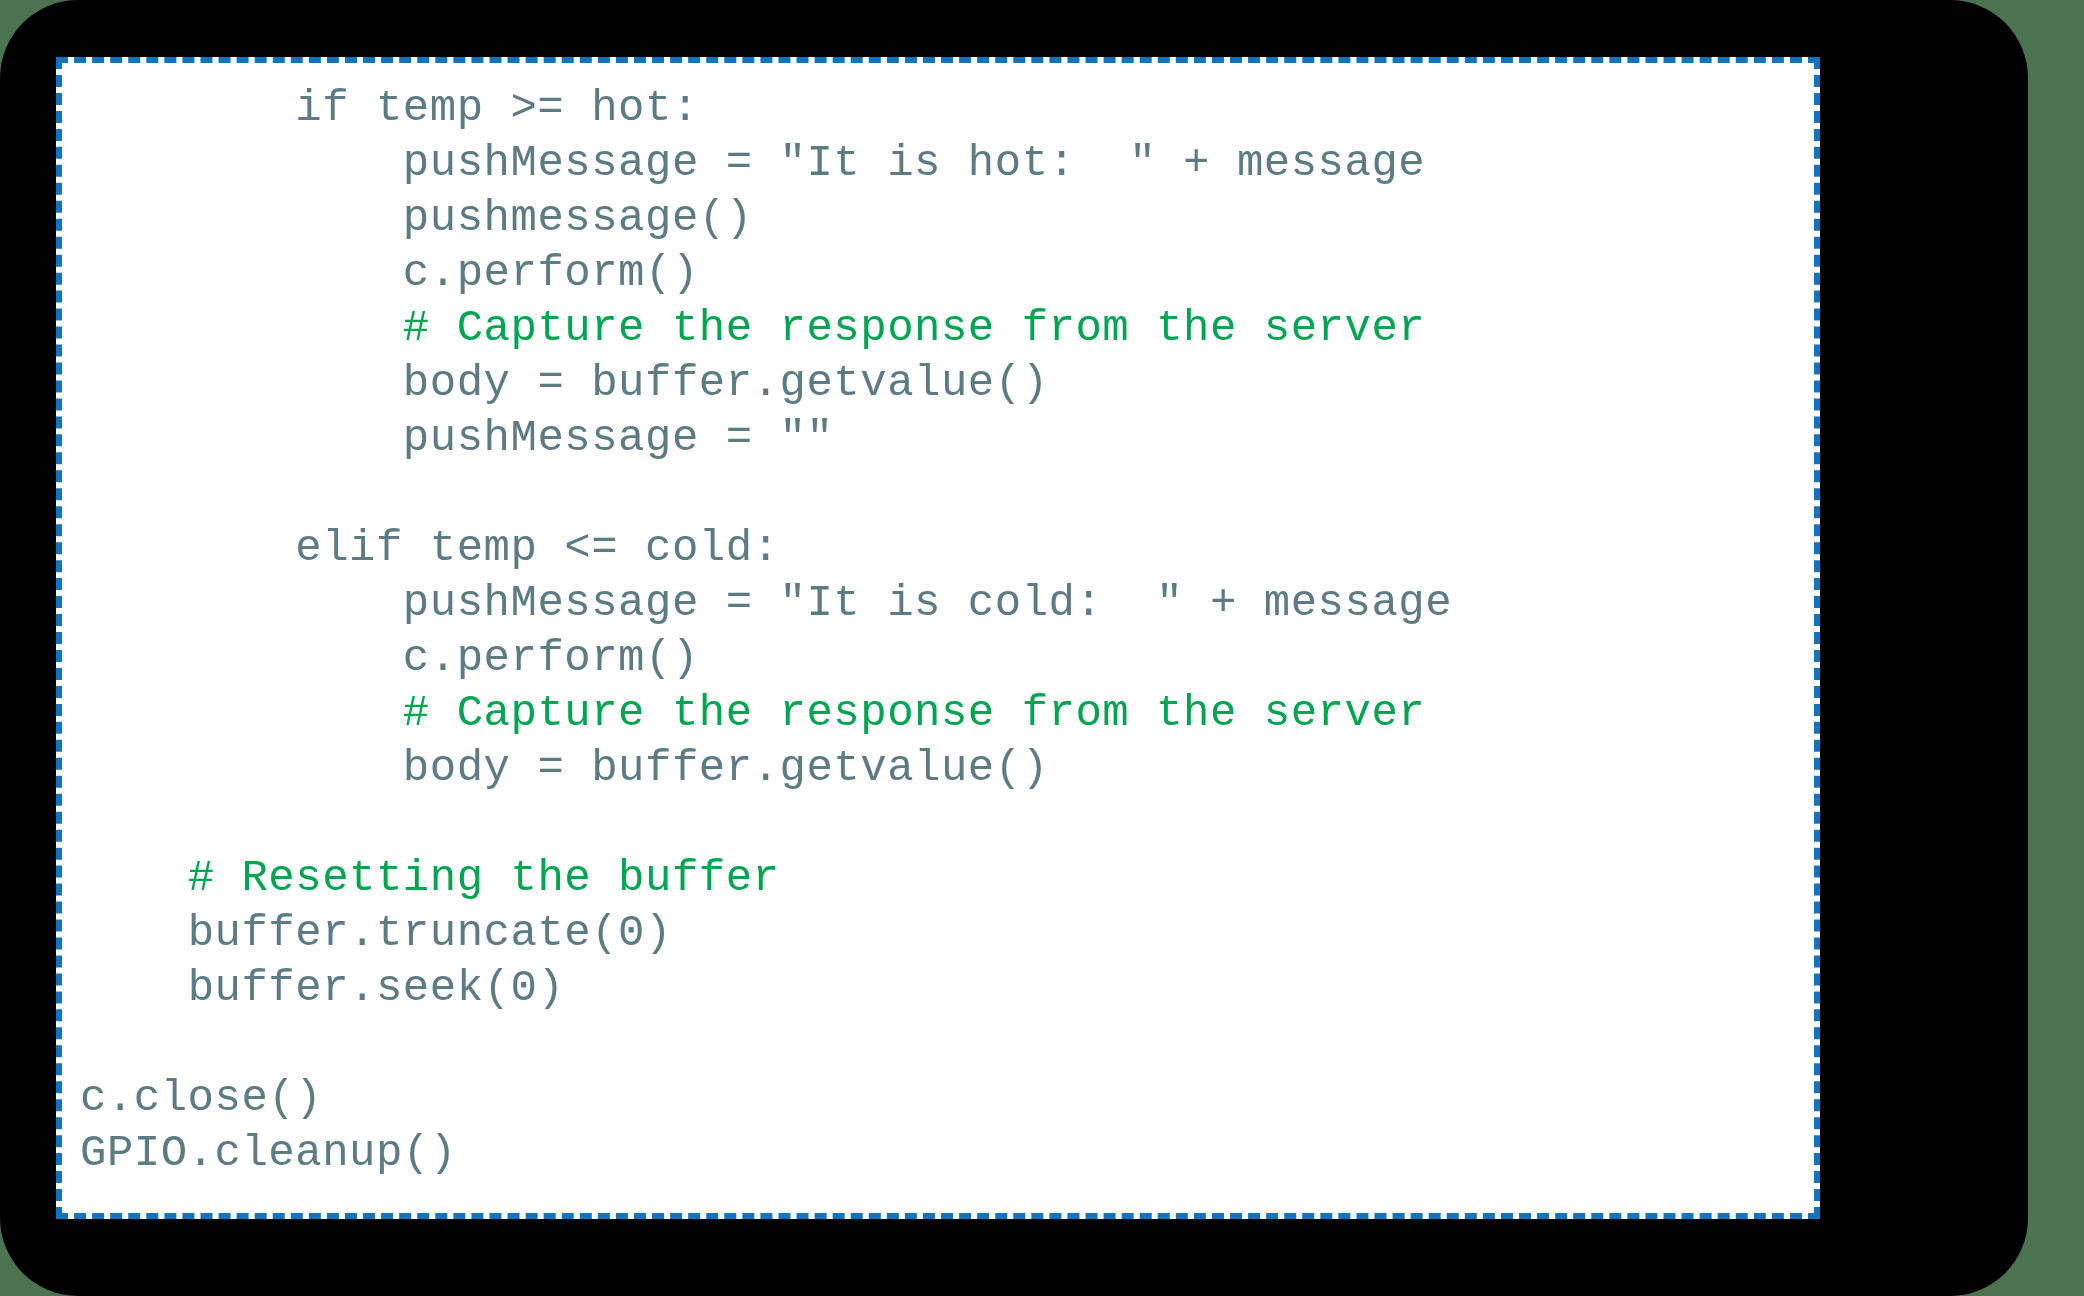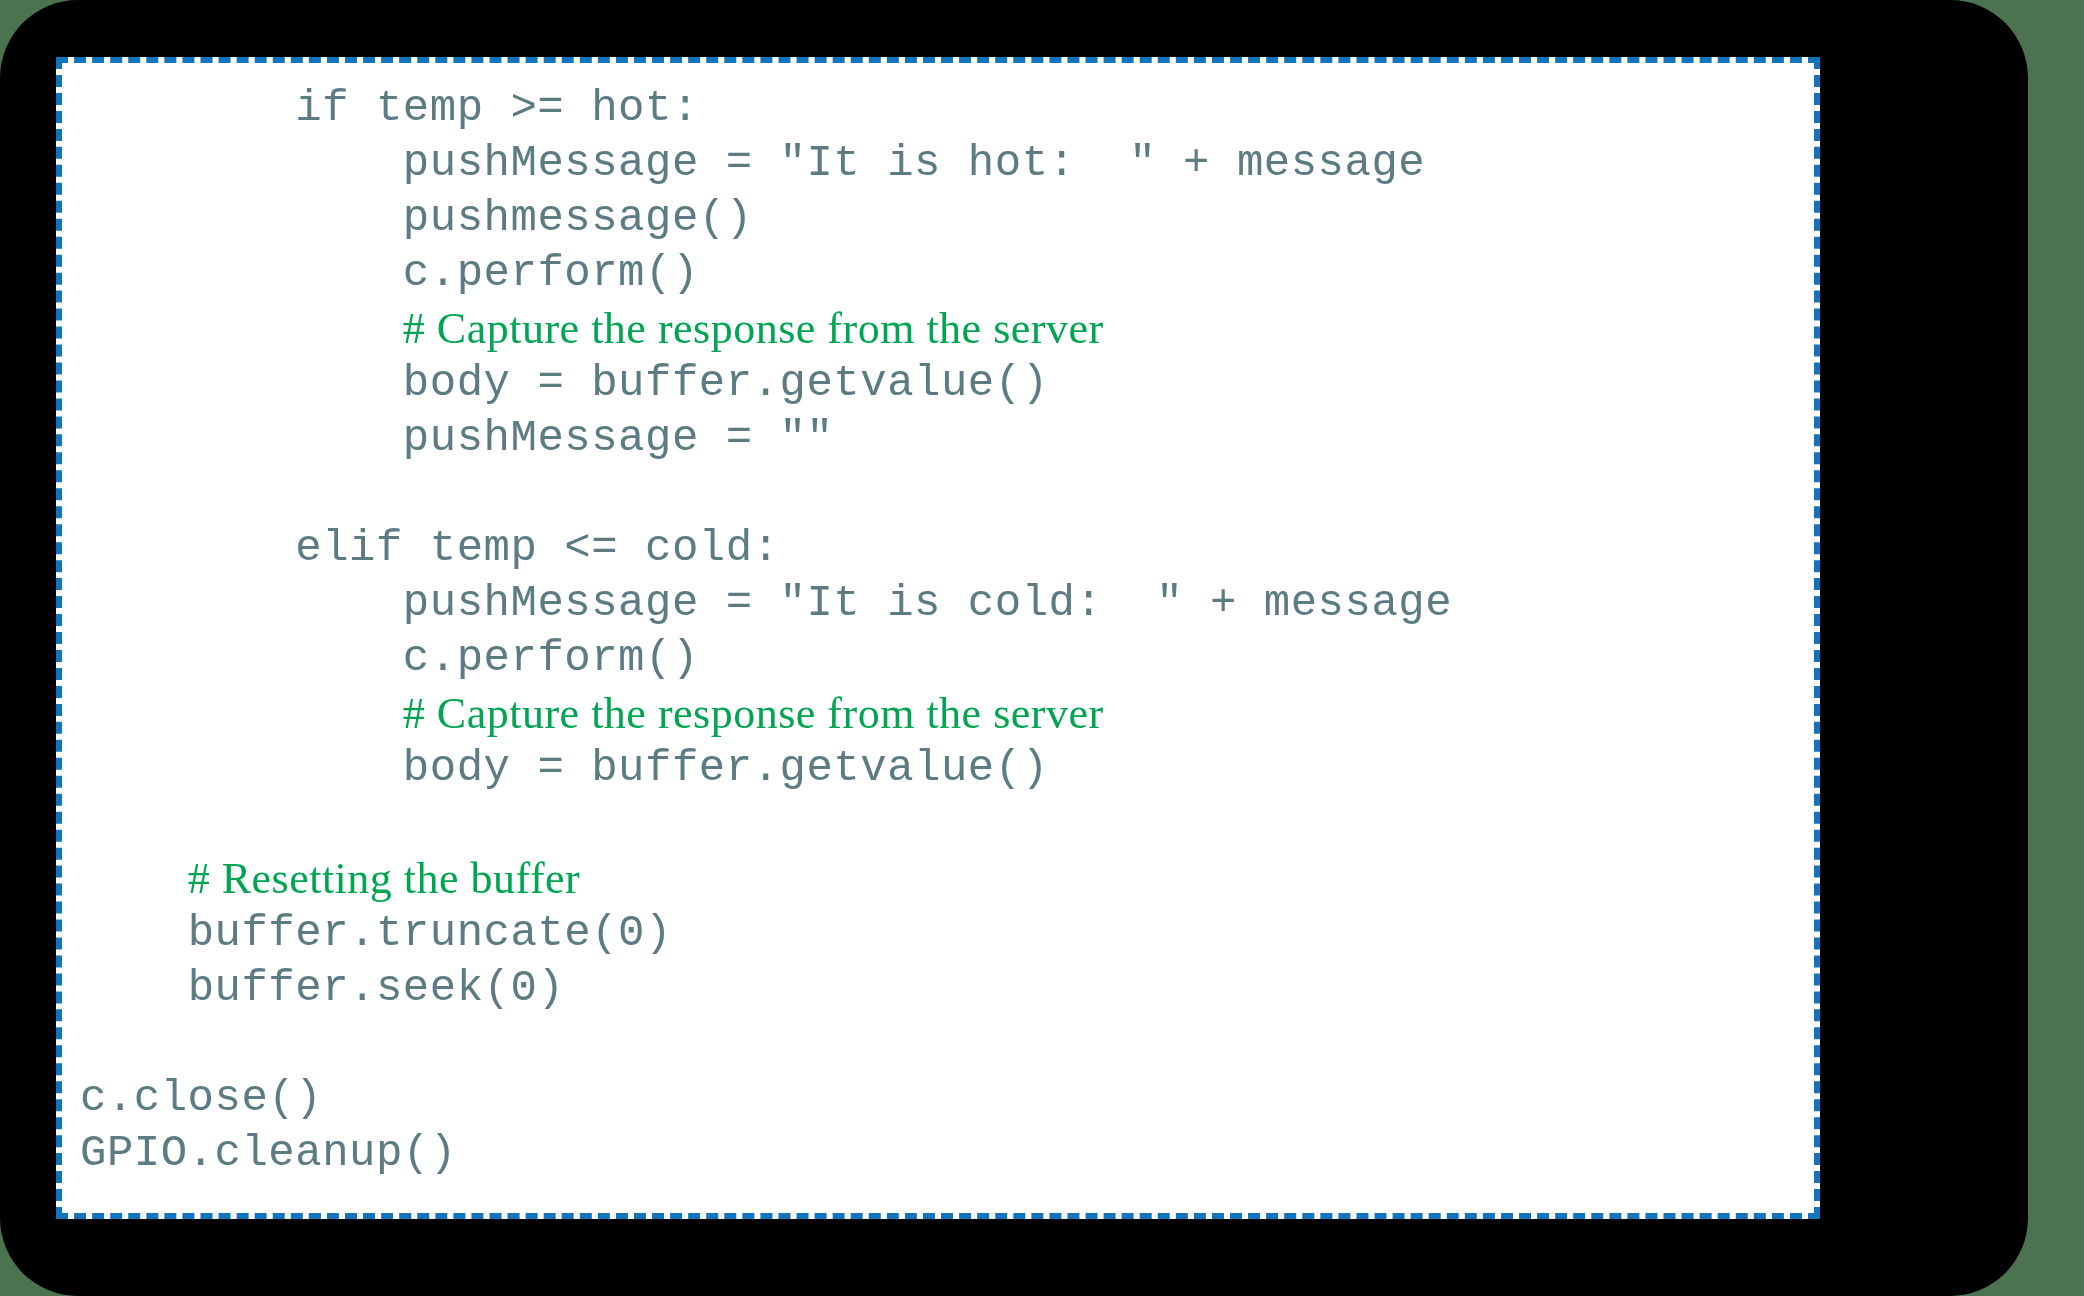--- a/index.html
+++ b/index.html
@@ -55,21 +55,20 @@
   }
 
   .code-line {
     display: block;
     height: 55px;
     white-space: pre;
   }
 
   .tok-comment {
     color: #00a551;
-    font-family: Liberation Serif, serif;
   }
   .tok-plain {
     color: #5d7b82;
   }
   .blank-line {
     display: block;
     height: 55px;
   }
 </style>
 </head>

